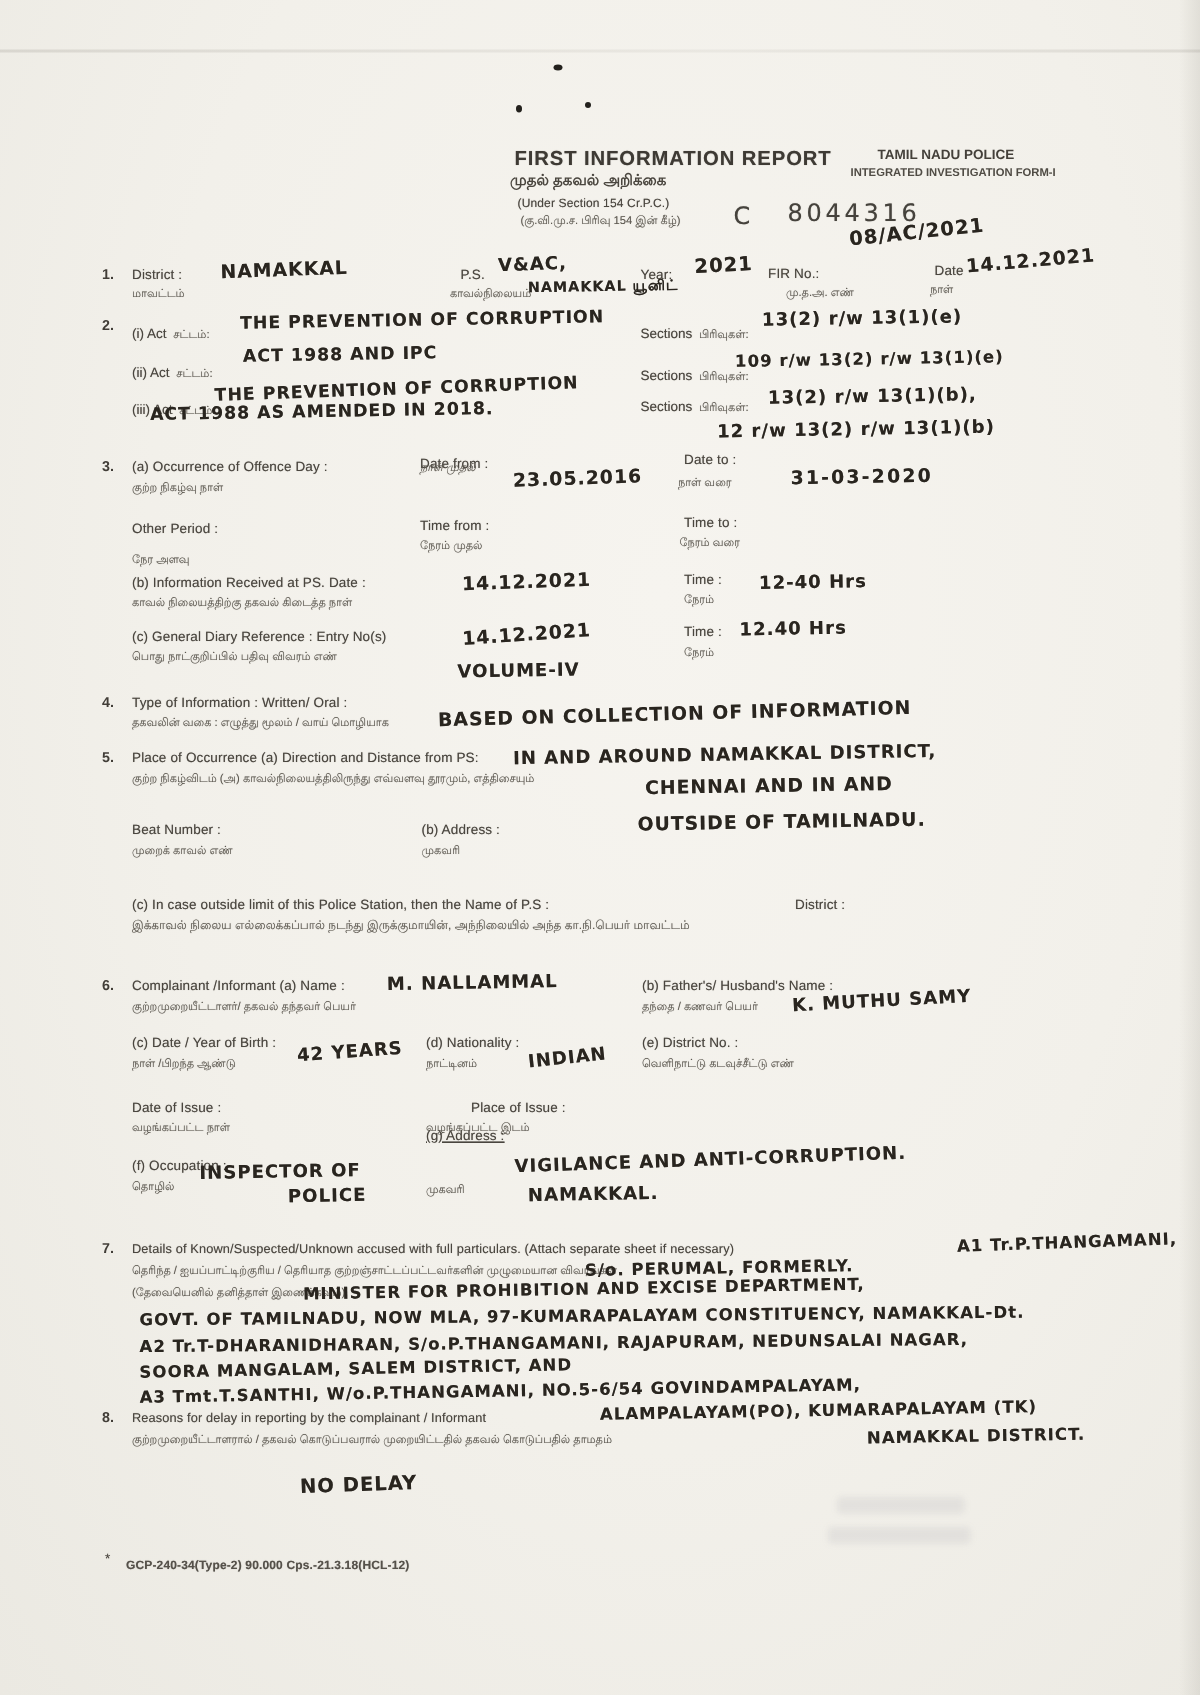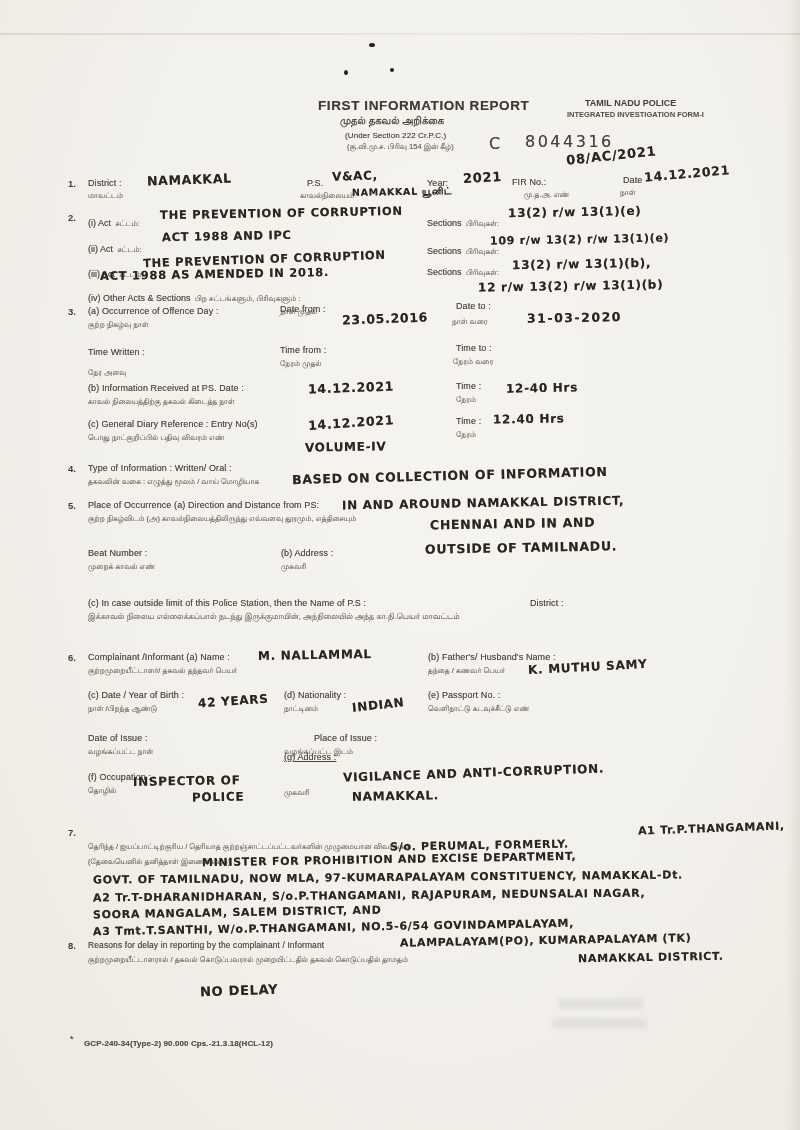--- a/index.html
+++ b/index.html
@@ -35,23 +35,23 @@
 <div class="page">
 
   <div class="edgeline"></div>
   <div class="rightshadow"></div>
   <div class="speck" style="left:369px;top:43px;width:6px;height:4px;"></div>
   <div class="speck" style="left:344px;top:70px;width:4px;height:5px;"></div>
   <div class="speck" style="left:390px;top:68px;width:4px;height:4px;"></div>
   <div class="ghost" style="left:558px;top:998px;width:85px;height:11px;"></div>
   <div class="ghost" style="left:552px;top:1018px;width:95px;height:11px;"></div>
 
-  <div class="title" style="left:276px;top:98px;padding-left:42px;">FIRST INFORMATION REPORT</div>
+  <div class="title" style="left:301px;top:98px;padding-left:42px;">FIRST INFORMATION REPORT</div>
   <div class="abs" style="left:340px;top:115px;font-size:10px;color:#4a463f;font-weight:bold;">முதல் தகவல் அறிக்கை</div>
-  <div class="lbl" style="left:345px;top:131px;font-size:8px;">(Under Section 222 Cr.P.C.)</div>
+  <div class="lbl" style="left:345px;top:131px;font-size:8px;">(Under Section 154 Cr.P.C.)</div>
   <div class="ta" style="left:347px;top:142px;">(கு.வி.மு.ச. பிரிவு 154 இன் கீழ்)</div>
   <div class="abs" style="left:585px;top:98px;font-size:9px;font-weight:bold;color:#44403a;">TAMIL NADU POLICE</div>
   <div class="abs" style="left:567px;top:110px;font-size:7.5px;font-weight:bold;color:#504c45;">INTEGRATED INVESTIGATION FORM-I</div>
   <div class="serial" style="left:489px;top:134px;">C</div>
   <div class="serial" style="left:525px;top:132px;">8044316</div>
   <div class="hw" style="left:566px;top:148px;font-size:13px;transform:rotate(-6deg);">08/AC/2021</div>
 
   <div class="num" style="left:68px;top:178px;">1.</div>
   <div class="lbl" style="left:88px;top:178px;">District :</div>
   <div class="ta" style="left:88px;top:191px;">மாவட்டம்</div>
@@ -96,35 +96,31 @@
     <span class="ta-in">சட்டம்:</span>
   </div>
   <div class="hw" style="left:143px;top:252px;transform:rotate(-2deg);">THE PREVENTION OF CORRUPTION</div>
   <div class="hw" style="left:100px;top:267px;">ACT 1988 AS AMENDED IN 2018.</div>
   <div class="abs" style="left:427px;top:261px;">
     <span class="lbl-in">Sections</span>
     <span class="ta-in">பிரிவுகள்:</span>
   </div>
   <div class="hw" style="left:512px;top:257px;font-size:12px;">13(2) r/w 13(1)(b),</div>
   <div class="hw" style="left:478px;top:279px;font-size:12px;">12 r/w 13(2) r/w 13(1)(b)</div>
-  <div class="abs" style="left:88px;top:287px;">
-    <span class="lbl-in">(iv) Other Acts &amp; Sections</span>
-    <span class="ta-in">பிற சட்டங்களும், பிரிவுகளும் :</span>
-  </div>
 
   <div class="num" style="left:68px;top:306px;">3.</div>
   <div class="lbl" style="left:88px;top:306px;">(a) Occurrence of Offence Day :</div>
   <div class="ta" style="left:88px;top:320px;text-align:right;">குற்ற நிகழ்வு நாள்</div>
   <div class="lbl" style="left:280px;top:304px;">Date from :</div>
   <div class="ta" style="left:280px;top:307px;font-style:italic;">நாள் முதல்</div>
   <div class="hw" style="left:342px;top:311px;font-size:12.5px;transform:rotate(-2deg);">23.05.2016</div>
   <div class="lbl" style="left:456px;top:301px;">Date to :</div>
   <div class="ta" style="left:452px;top:317px;">நாள் வரை</div>
   <div class="hw" style="left:527px;top:310px;font-size:12.5px;letter-spacing:1.5px;">31-03-2020</div>
-  <div class="lbl" style="left:88px;top:347px;">Time Written :</div>
+  <div class="lbl" style="left:88px;top:347px;">Other Period :</div>
   <div class="ta" style="left:88px;top:368px;">நேர அளவு</div>
   <div class="lbl" style="left:280px;top:345px;">Time from :</div>
   <div class="ta" style="left:280px;top:359px;">நேரம் முதல்</div>
   <div class="lbl" style="left:456px;top:343px;">Time to :</div>
   <div class="ta" style="left:453px;top:357px;">நேரம் வரை</div>
 
   <div class="lbl" style="left:88px;top:383px;">(b) Information Received at PS. Date :</div>
   <div class="ta" style="left:88px;top:397px;">காவல் நிலையத்திற்கு தகவல் கிடைத்த நாள்</div>
   <div class="hw" style="left:308px;top:380px;font-size:12.5px;transform:rotate(-2deg);">14.12.2021</div>
   <div class="lbl" style="left:456px;top:381px;">Time :</div>
@@ -165,38 +161,39 @@
   <div class="lbl" style="left:428px;top:652px;">(b) Father's/ Husband's Name :</div>
   <div class="ta" style="left:428px;top:666px;">தந்தை / கணவர் பெயர்</div>
   <div class="hw" style="left:528px;top:660px;font-size:12px;transform:rotate(-3deg);">K. MUTHU SAMY</div>
 
   <div class="lbl" style="left:88px;top:690px;">(c) Date / Year of Birth :</div>
   <div class="ta" style="left:88px;top:704px;">நாள் /பிறந்த ஆண்டு</div>
   <div class="hw" style="left:198px;top:694px;font-size:12px;transform:rotate(-4deg);">42 YEARS</div>
   <div class="lbl" style="left:284px;top:690px;">(d) Nationality :</div>
   <div class="ta" style="left:284px;top:704px;">நாட்டினம்</div>
   <div class="hw" style="left:352px;top:698px;font-size:12px;transform:rotate(-6deg);">INDIAN</div>
-  <div class="lbl" style="left:428px;top:690px;">(e) Passport No. :</div>
+  <div class="lbl" style="left:428px;top:690px;">(e) District No. :</div>
   <div class="ta" style="left:428px;top:704px;">வெளிநாட்டு கடவுச்சீட்டு எண்</div>
 
   <div class="lbl" style="left:88px;top:733px;">Date of Issue :</div>
   <div class="ta" style="left:88px;top:747px;">வழங்கப்பட்ட நாள்</div>
   <div class="lbl" style="left:284px;top:733px;margin-left:30px;">Place of Issue :</div>
   <div class="ta" style="left:284px;top:747px;">வழங்கப்பட்ட இடம்</div>
 
   <div class="lbl" style="left:88px;top:772px;">(f) Occupation :</div>
   <div class="ta" style="left:88px;top:786px;">தொழில்</div>
   <div class="hw" style="left:133px;top:774px;font-size:12px;transform:rotate(-1deg);">INSPECTOR OF</div>
   <div class="hw" style="left:192px;top:790px;font-size:12px;">POLICE</div>
   <div class="lbl" style="left:284px;top:752px;text-decoration:underline;">(g) Address :</div>
   <div class="ta" style="left:284px;top:788px;">முகவரி</div>
   <div class="hw" style="left:343px;top:766px;font-size:12px;transform:rotate(-2deg);">VIGILANCE AND ANTI-CORRUPTION.</div>
   <div class="hw" style="left:352px;top:789px;font-size:12px;">NAMAKKAL.</div>
 
   <div class="num" style="left:68px;top:827px;">7.</div>
+  <div class="lbl" style="left:88px;top:827px;font-size:8.5px;">Details of Known/Suspected/Unknown accused with full particulars. (Attach separate sheet if necessary)</div>
   <div class="hw" style="left:638px;top:822px;font-size:11px;transform:rotate(-2deg);">A1 Tr.P.THANGAMANI,</div>
   <div class="ta" style="left:88px;top:842px;">தெரிந்த / ஐயப்பாட்டிற்குரிய / தெரியாத குற்றஞ்சாட்டப்பட்டவர்களின் முழுமையான விவரங்கள்</div>
   <div class="hw" style="left:390px;top:839px;font-size:11px;transform:rotate(-1deg);">S/o. PERUMAL, FORMERLY.</div>
   <div class="ta" style="left:88px;top:857px;">(தேவையெனில் தனித்தாள் இணைக்கவும்)</div>
   <div class="hw" style="left:202px;top:853px;font-size:11px;transform:rotate(-1deg);">MINISTER FOR PROHIBITION AND EXCISE DEPARTMENT,</div>
   <div class="hw" style="left:93px;top:871px;font-size:11px;transform:rotate(-0.5deg);">GOVT. OF TAMILNADU, NOW MLA, 97-KUMARAPALAYAM CONSTITUENCY, NAMAKKAL-Dt.</div>
   <div class="hw" style="left:93px;top:889px;font-size:11px;transform:rotate(-0.5deg);">A2 Tr.T-DHARANIDHARAN, S/o.P.THANGAMANI, RAJAPURAM, NEDUNSALAI NAGAR,</div>
   <div class="hw" style="left:93px;top:906px;font-size:11px;">SOORA MANGALAM, SALEM DISTRICT, AND</div>
   <div class="hw" style="left:93px;top:921px;font-size:11px;">A3 Tmt.T.SANTHI, W/o.P.THANGAMANI, NO.5-6/54 GOVINDAMPALAYAM,</div>
 

